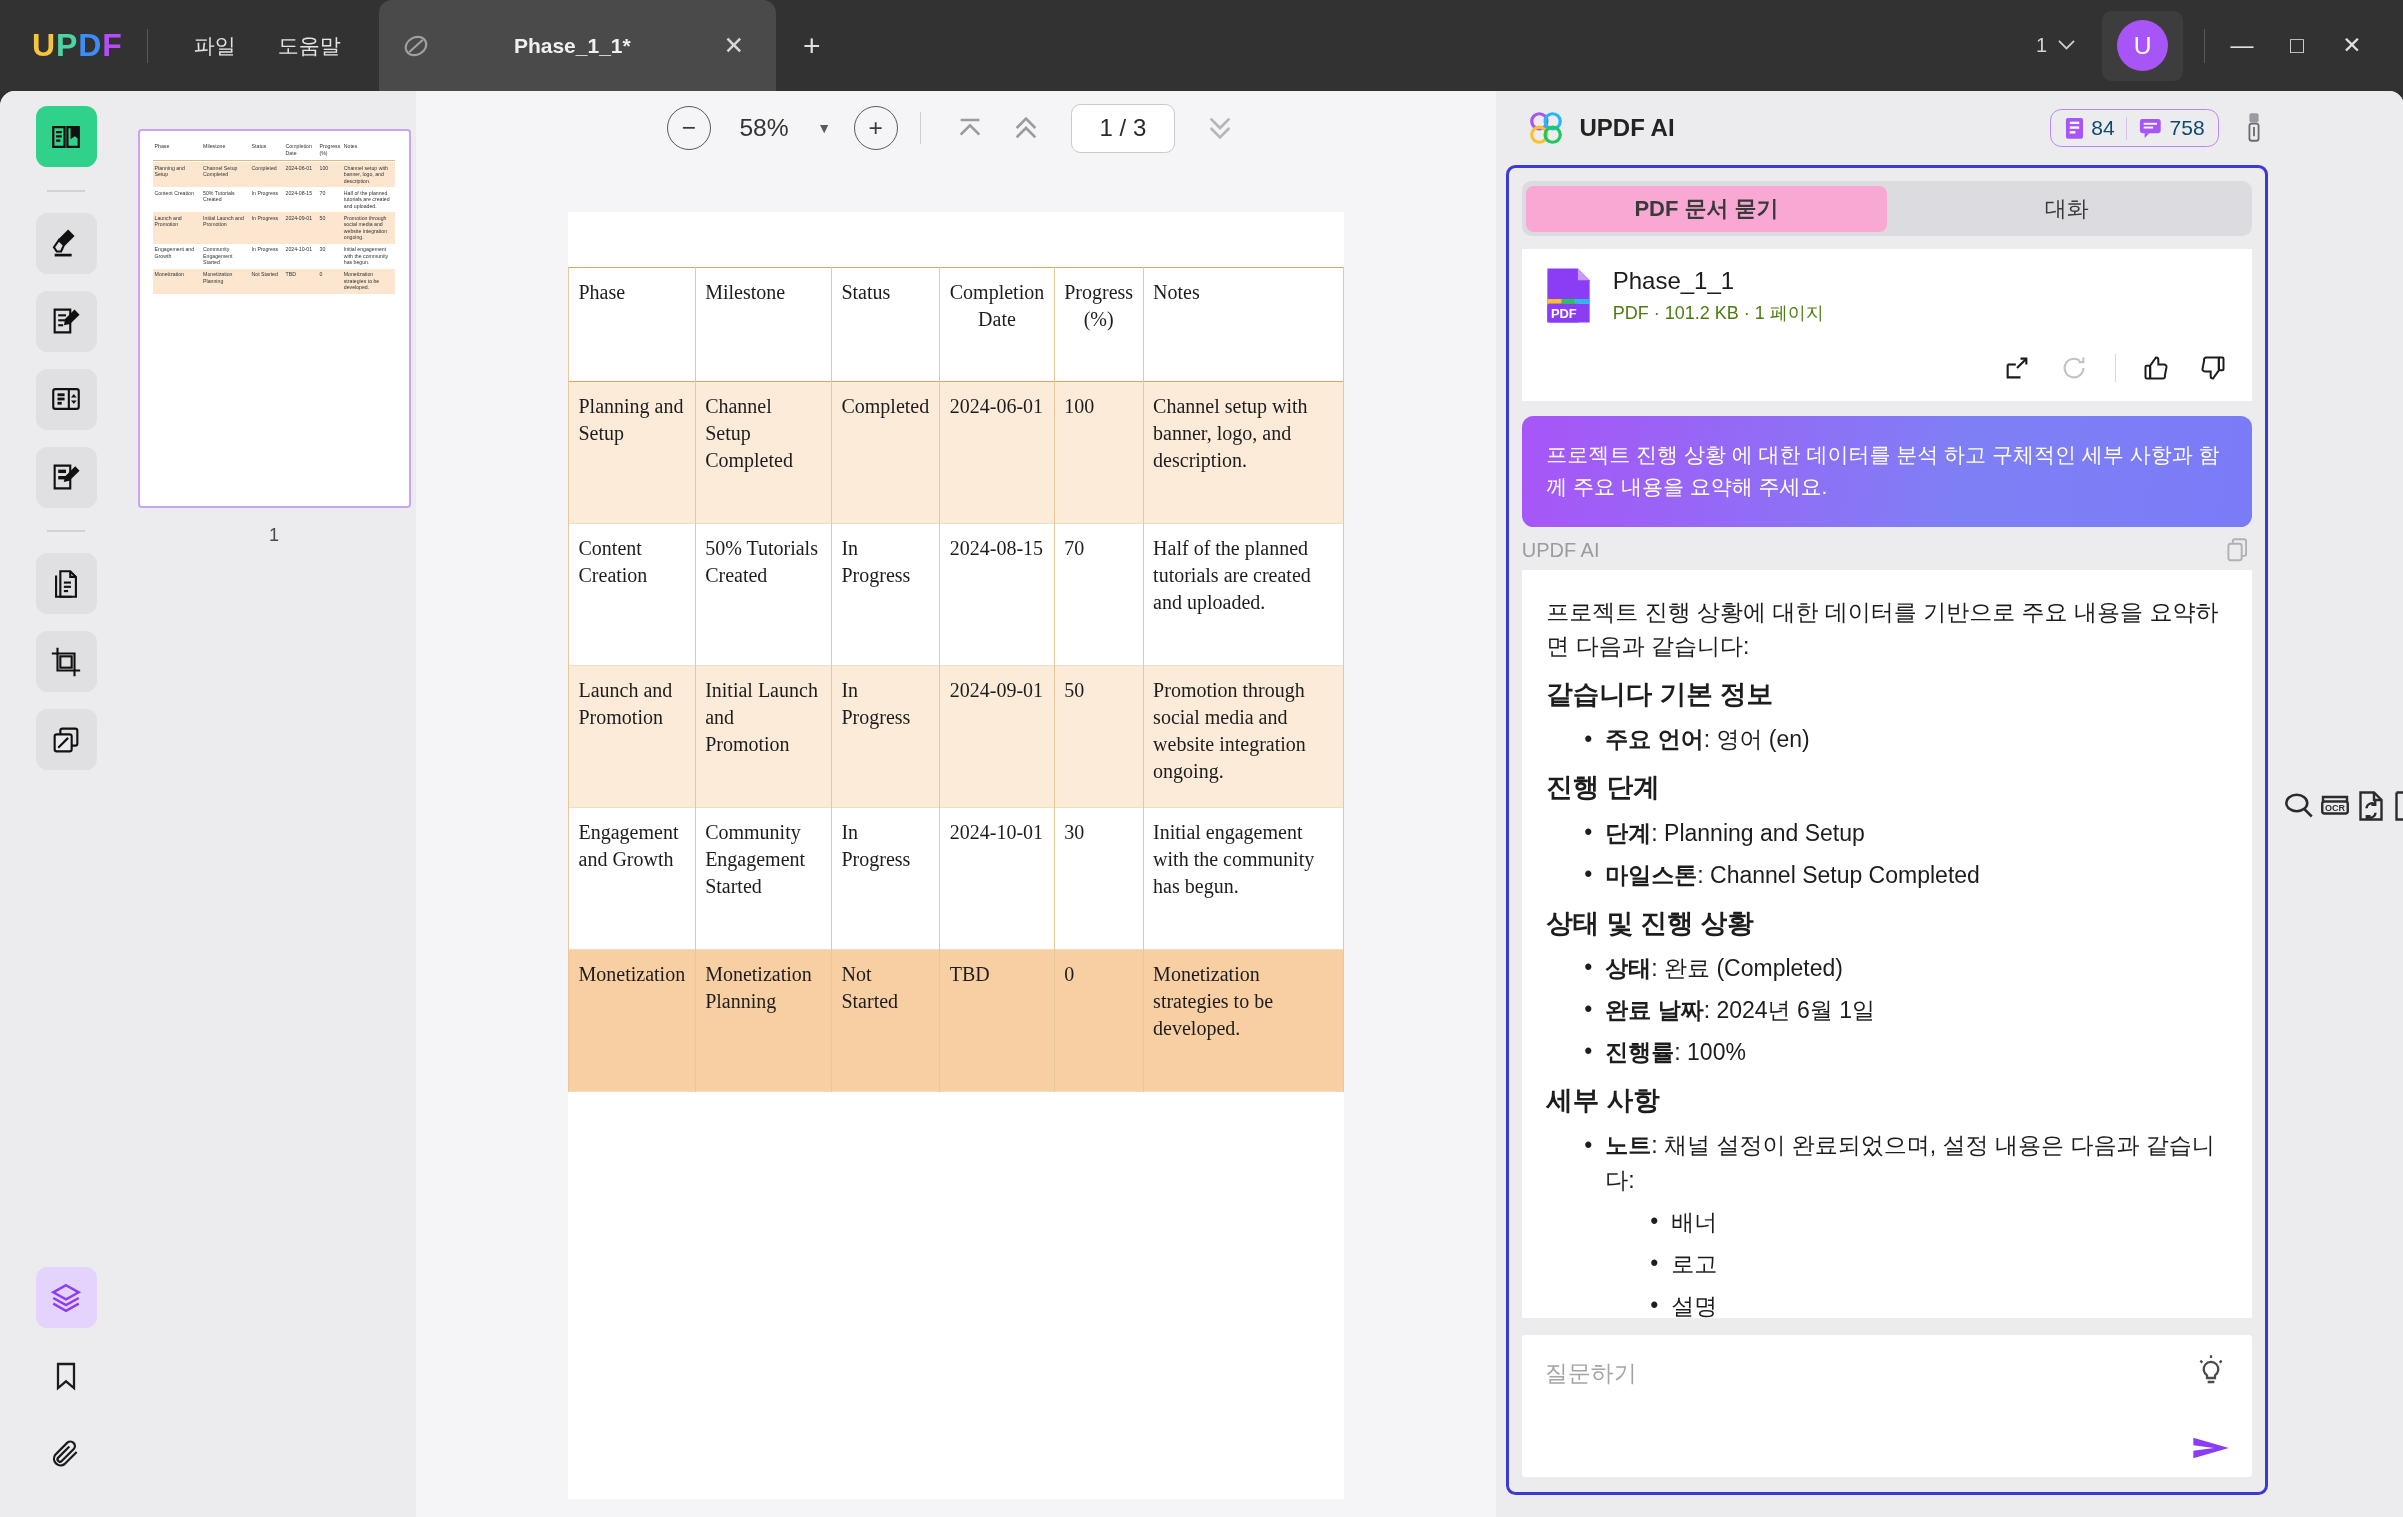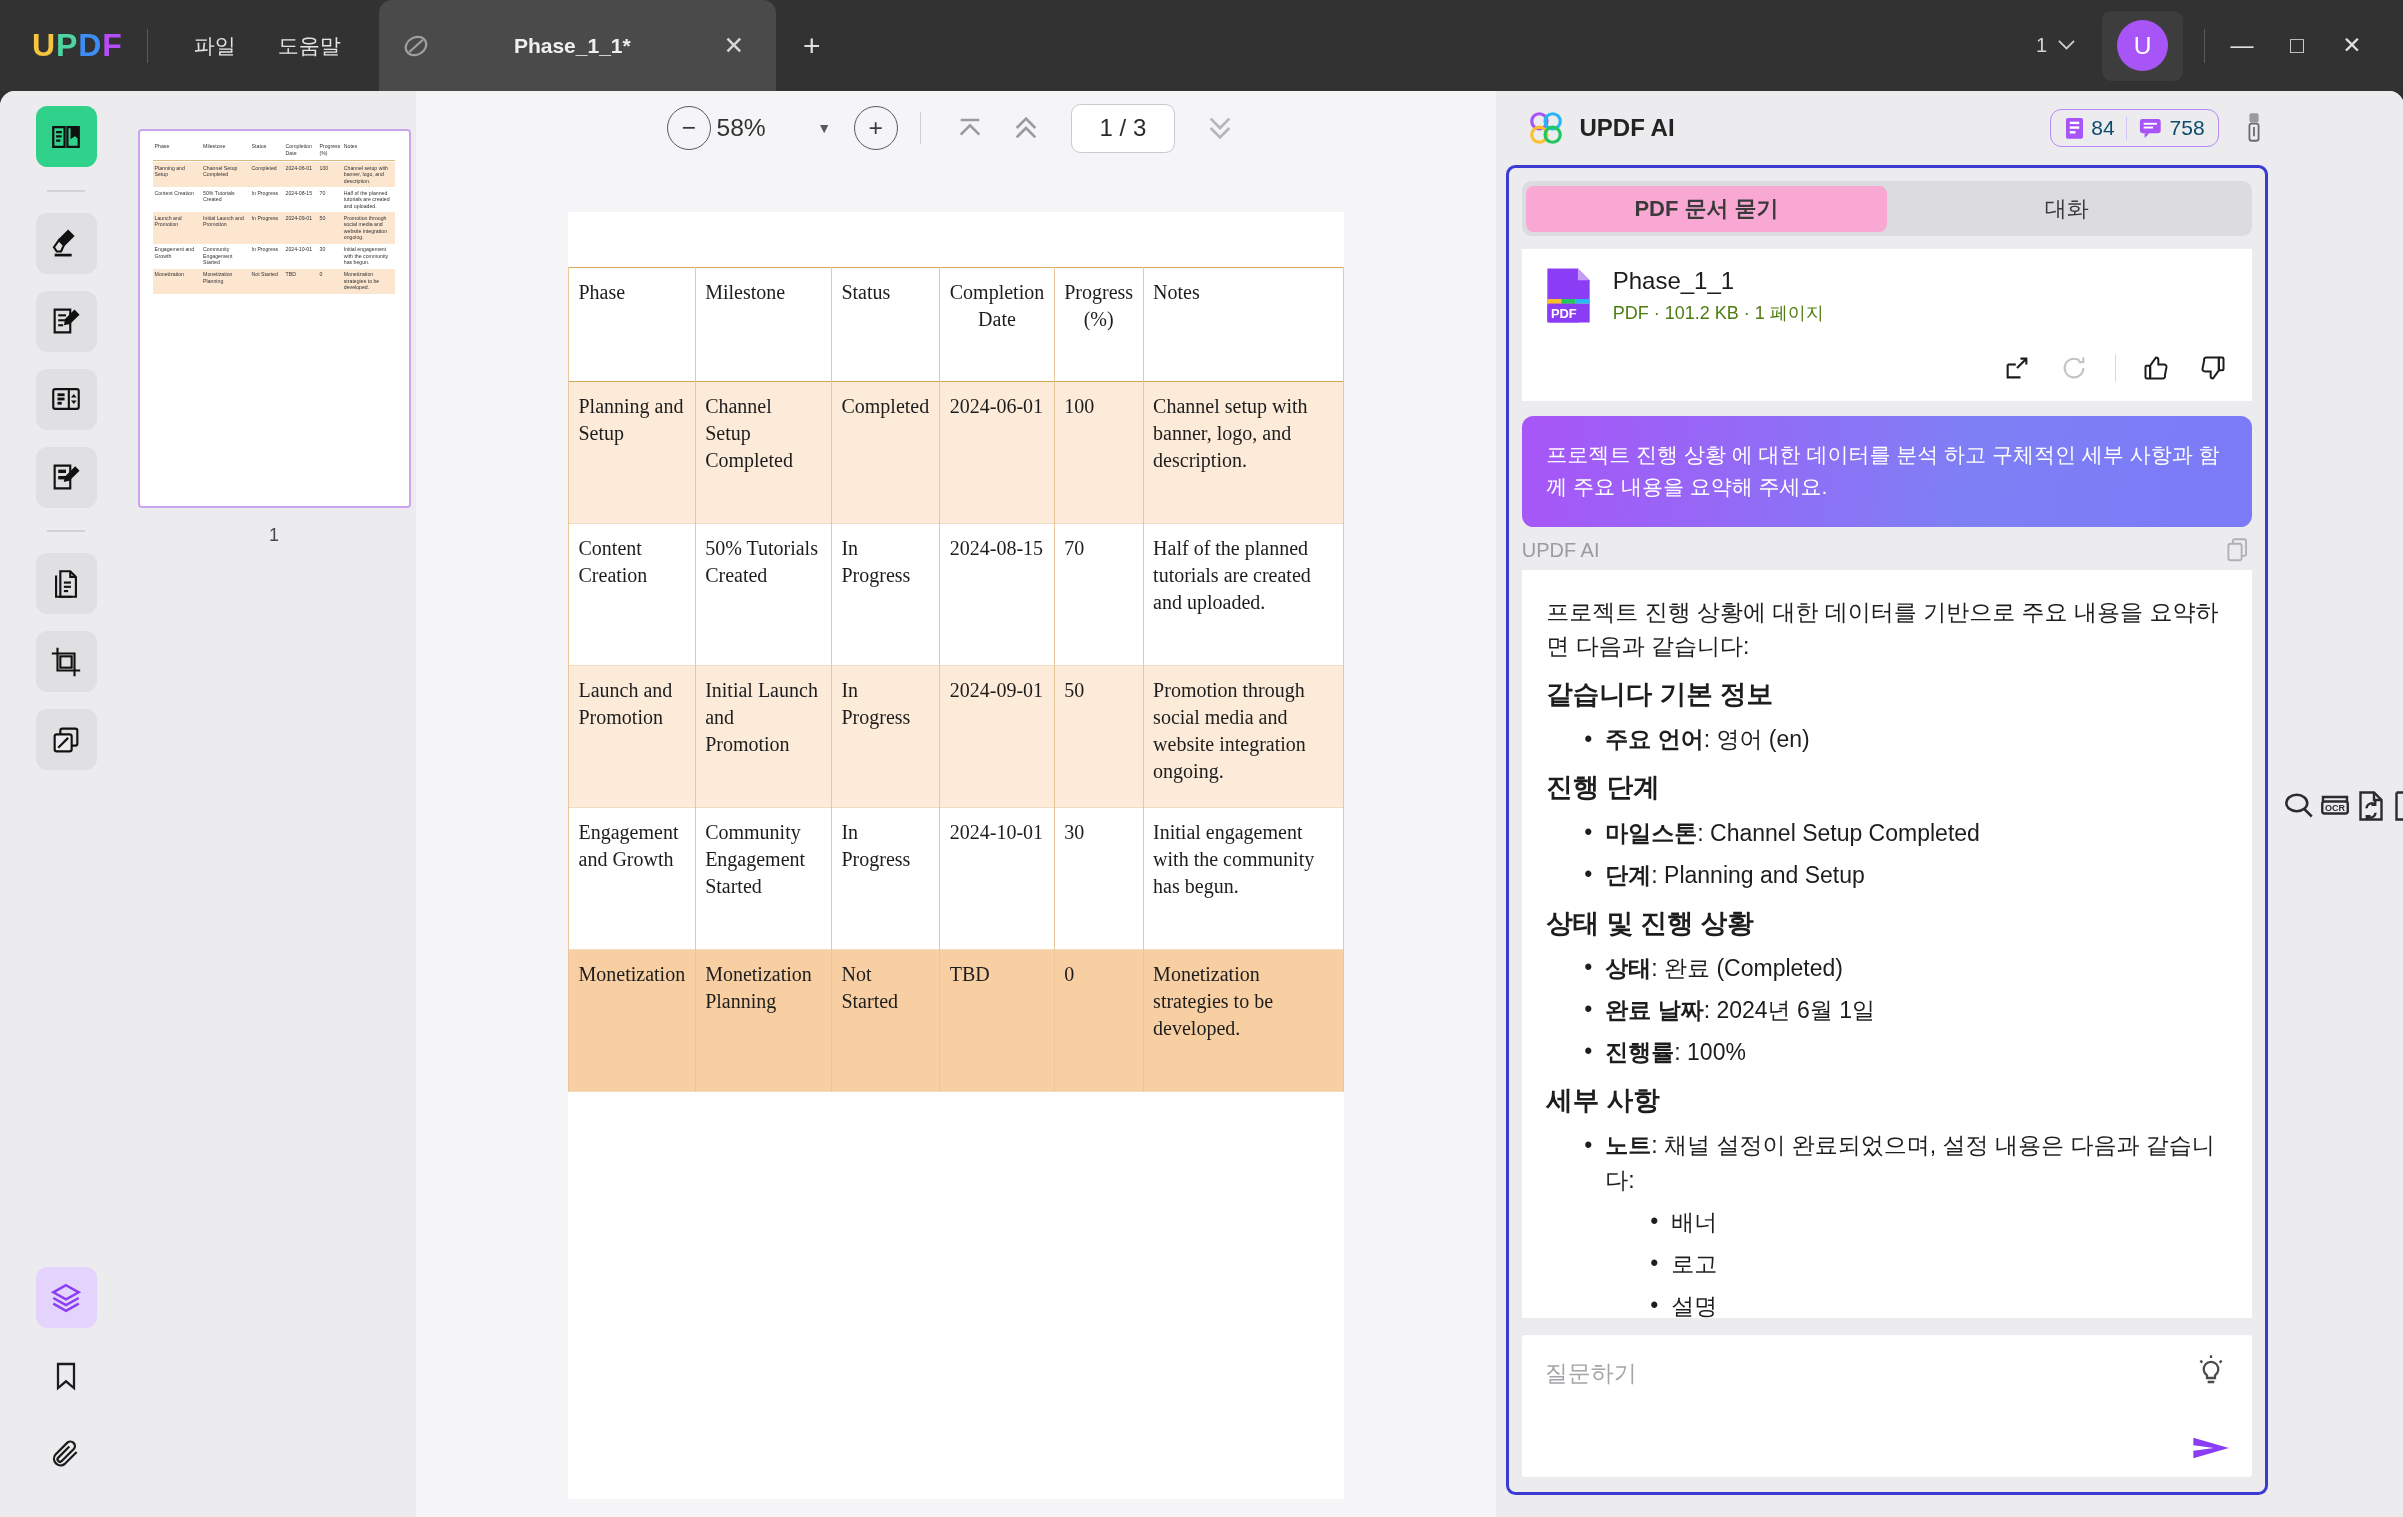--- a/index.html
+++ b/index.html
@@ -105,21 +105,21 @@
   #viewer { flex:1; display:flex; flex-direction:column; min-width:0; background:#f5f5f7; }
   #vtoolbar {
     height:74px; display:flex; align-items:center; justify-content:center;
     gap:5.7px; background:#f5f5f7; flex:none;
   }
   .circ-btn {
     width:44px; height:44px; border-radius:50%;
     border:1.9px solid #5a5a5a; display:flex; align-items:center;
     justify-content:center; color:#3a3a3a; font-size:24.6px; line-height:1;
   }
-  #zoom-val { font-size:24.6px; color:#333; width:95px; }
+  #zoom-val { font-size:24.6px; color:#333; width:95px; text-align:center; }
   .caret-down { color:#5a5a5a; font-size:14px; margin-right:17px; }
   .vt-sep { width:0.9px; height:32px; background:#cfcfd3; margin:0 17px; }
   .nav-icon { width:51px; height:51px; display:flex; align-items:center; justify-content:center; color:#9a9aa0; }
   #page-box {
     border:0.9px solid #c9c9ce; border-radius:9.5px; background:#fff;
     padding:9.5px 28px; font-size:24px; color:#2a2a2a; margin:0 13.2px;
   }
   #page-canvas-wrap { flex:1; overflow:hidden; position:relative; background:#f5f5f7; }
   #page-sheet {
     position:absolute; left:0; right:0; top:47px; bottom:19px;
@@ -614,22 +614,22 @@
       <div id="ai-answer">
         <p>프로젝트 진행 상황에 대한 데이터를 기반으로 주요 내용을 요약하면 다음과 같습니다:</p>
 
         <h3>같습니다 기본 정보</h3>
         <ul>
           <li><b>주요 언어</b><span>: 영어 (en)</span></li>
         </ul>
 
         <h3>진행 단계</h3>
         <ul>
+          <li><b>단계</b><span>: Planning and Setup</span></li>
           <li><b>마일스톤</b><span>: Channel Setup Completed</span></li>
-          <li><b>단계</b><span>: Planning and Setup</span></li>
         </ul>
 
         <h3>상태 및 진행 상황</h3>
         <ul>
           <li><b>상태</b><span>: 완료 (Completed)</span></li>
           <li><b>완료 날짜</b><span>: 2024년 6월 1일</span></li>
           <li><b>진행률</b><span>: 100%</span></li>
         </ul>
 
         <h3>세부 사항</h3>

